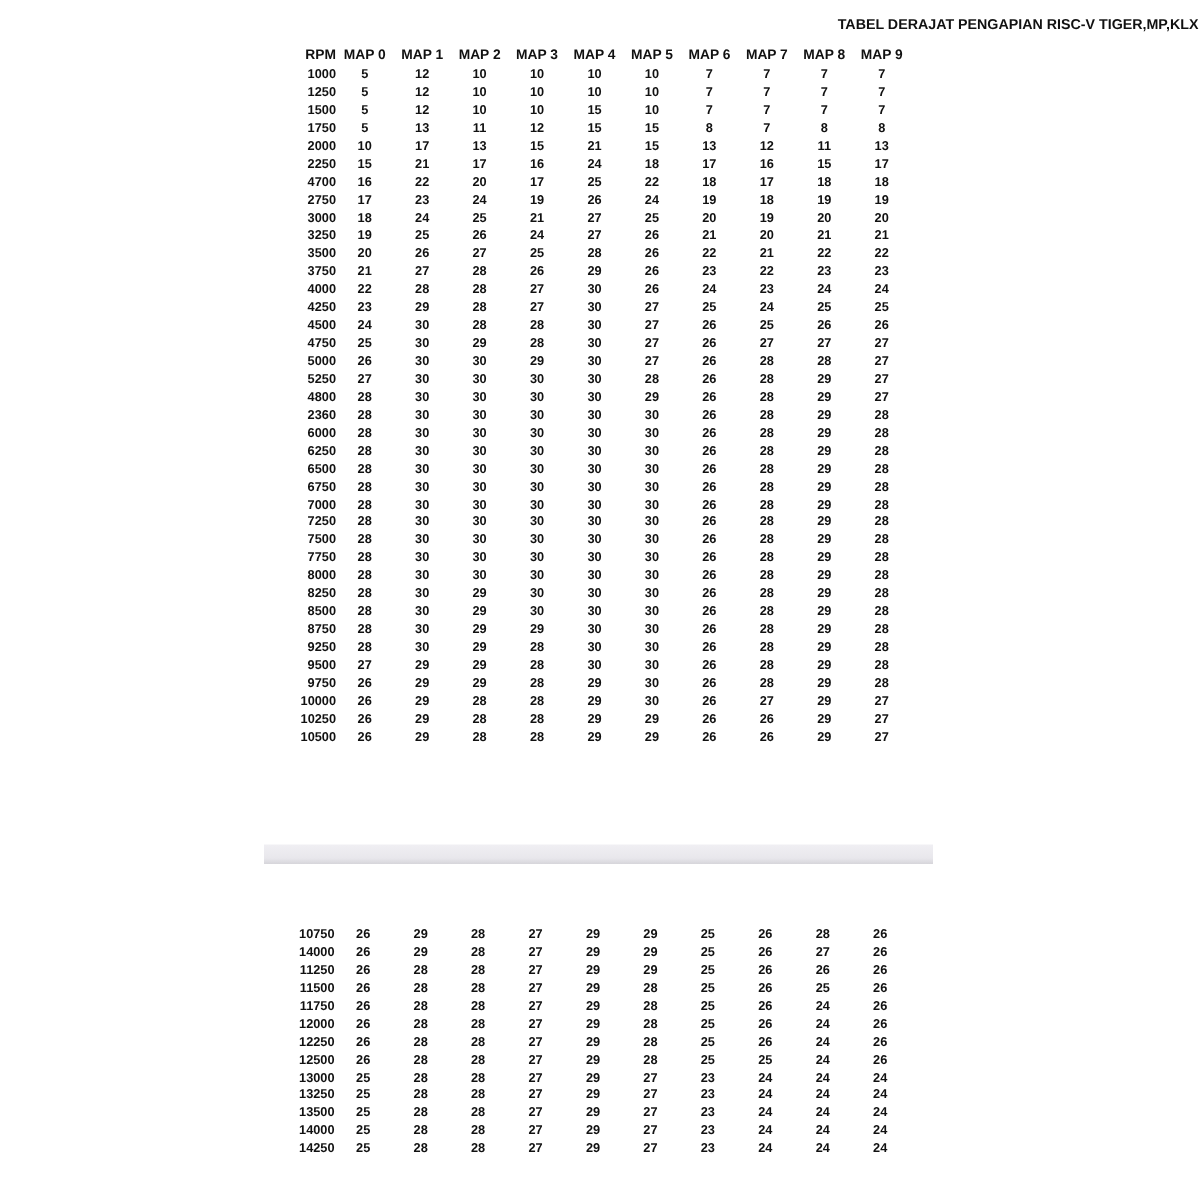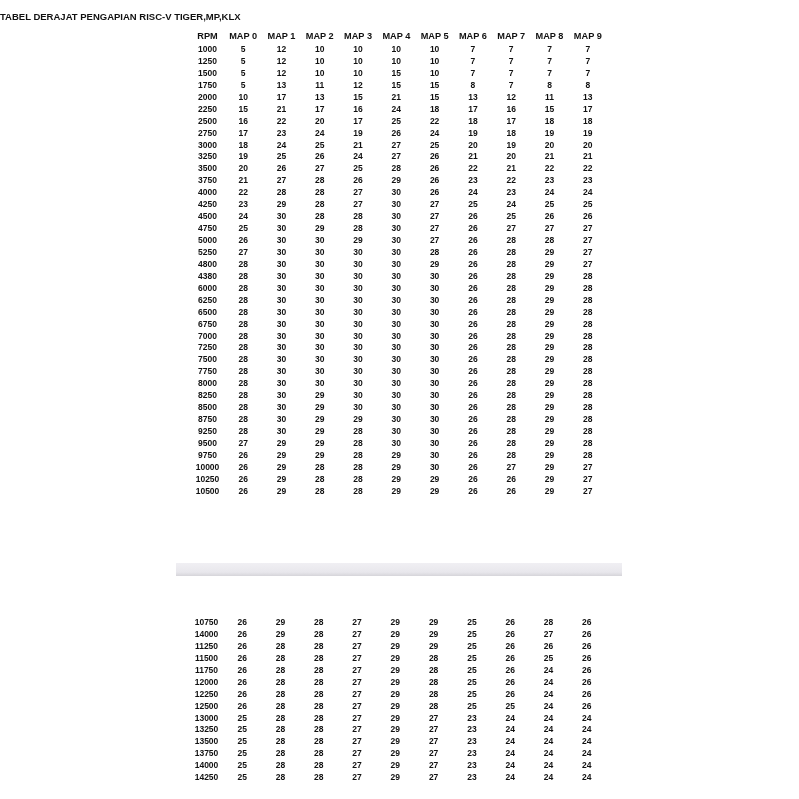--- a/index.html
+++ b/index.html
@@ -1,23 +1,23 @@
 <!DOCTYPE html>
 <html><head>
 <meta charset="utf-8">
 <style>
   html, body { margin:0; padding:0; background:#ffffff; }
   body { width:799px; height:799px; position:relative; overflow:hidden;
          font-family:"Liberation Sans", sans-serif; color:#111; }
-  .title { position:absolute; top:11px; left:0; width:799px; text-align:left;
+  .title { position:absolute; top:11px; left:0; width:799px; text-align:right;
            font-size:9.5px; font-weight:bold; letter-spacing:0; }
   table { position:absolute; left:188px; border-collapse:collapse; font-size:8.5px; font-weight:bold; }
   td, th { padding:0; height:11.93px; line-height:11.93px; text-align:center; white-space:nowrap; }
   th { font-size:9.2px; height:16px; line-height:16px; }
-  td.rpm, th.rpm { text-align:center; width:33px; padding-left:3px; }
+  td.rpm, th.rpm { text-align:right; width:33px; padding-left:3px; }
   td.v, th.v { width:38.3px; }
   #top-table { top:28px; }
   #bottom-table { top:617px; }
   #bottom-table td.rpm { padding-left:2px; }
   .sep { position:absolute; left:176px; top:563px; width:446px; height:13px;
          background:linear-gradient(#f0eff3, #e8e7ec 70%, #d6d5da); }
 </style>
 </head>
 <body>
 
@@ -112,21 +112,21 @@
         <td class="v">17</td>
         <td class="v">16</td>
         <td class="v">24</td>
         <td class="v">18</td>
         <td class="v">17</td>
         <td class="v">16</td>
         <td class="v">15</td>
         <td class="v">17</td>
       </tr>
       <tr>
-        <td class="rpm">2500</td>
+        <td class="rpm">4700</td>
         <td class="v">16</td>
         <td class="v">22</td>
         <td class="v">20</td>
         <td class="v">17</td>
         <td class="v">25</td>
         <td class="v">22</td>
         <td class="v">18</td>
         <td class="v">17</td>
         <td class="v">18</td>
         <td class="v">18</td>
@@ -281,21 +281,21 @@
         <td class="v">30</td>
         <td class="v">30</td>
         <td class="v">30</td>
         <td class="v">29</td>
         <td class="v">26</td>
         <td class="v">28</td>
         <td class="v">29</td>
         <td class="v">27</td>
       </tr>
       <tr>
-        <td class="rpm">4380</td>
+        <td class="rpm">2360</td>
         <td class="v">28</td>
         <td class="v">30</td>
         <td class="v">30</td>
         <td class="v">30</td>
         <td class="v">30</td>
         <td class="v">30</td>
         <td class="v">26</td>
         <td class="v">28</td>
         <td class="v">29</td>
         <td class="v">28</td>
@@ -678,33 +678,20 @@
         <td class="v">28</td>
         <td class="v">27</td>
         <td class="v">29</td>
         <td class="v">27</td>
         <td class="v">23</td>
         <td class="v">24</td>
         <td class="v">24</td>
         <td class="v">24</td>
       </tr>
       <tr>
-        <td class="rpm">13750</td>
-        <td class="v">25</td>
-        <td class="v">28</td>
-        <td class="v">28</td>
-        <td class="v">27</td>
-        <td class="v">29</td>
-        <td class="v">27</td>
-        <td class="v">23</td>
-        <td class="v">24</td>
-        <td class="v">24</td>
-        <td class="v">24</td>
-      </tr>
-      <tr>
         <td class="rpm">14000</td>
         <td class="v">25</td>
         <td class="v">28</td>
         <td class="v">28</td>
         <td class="v">27</td>
         <td class="v">29</td>
         <td class="v">27</td>
         <td class="v">23</td>
         <td class="v">24</td>
         <td class="v">24</td>

